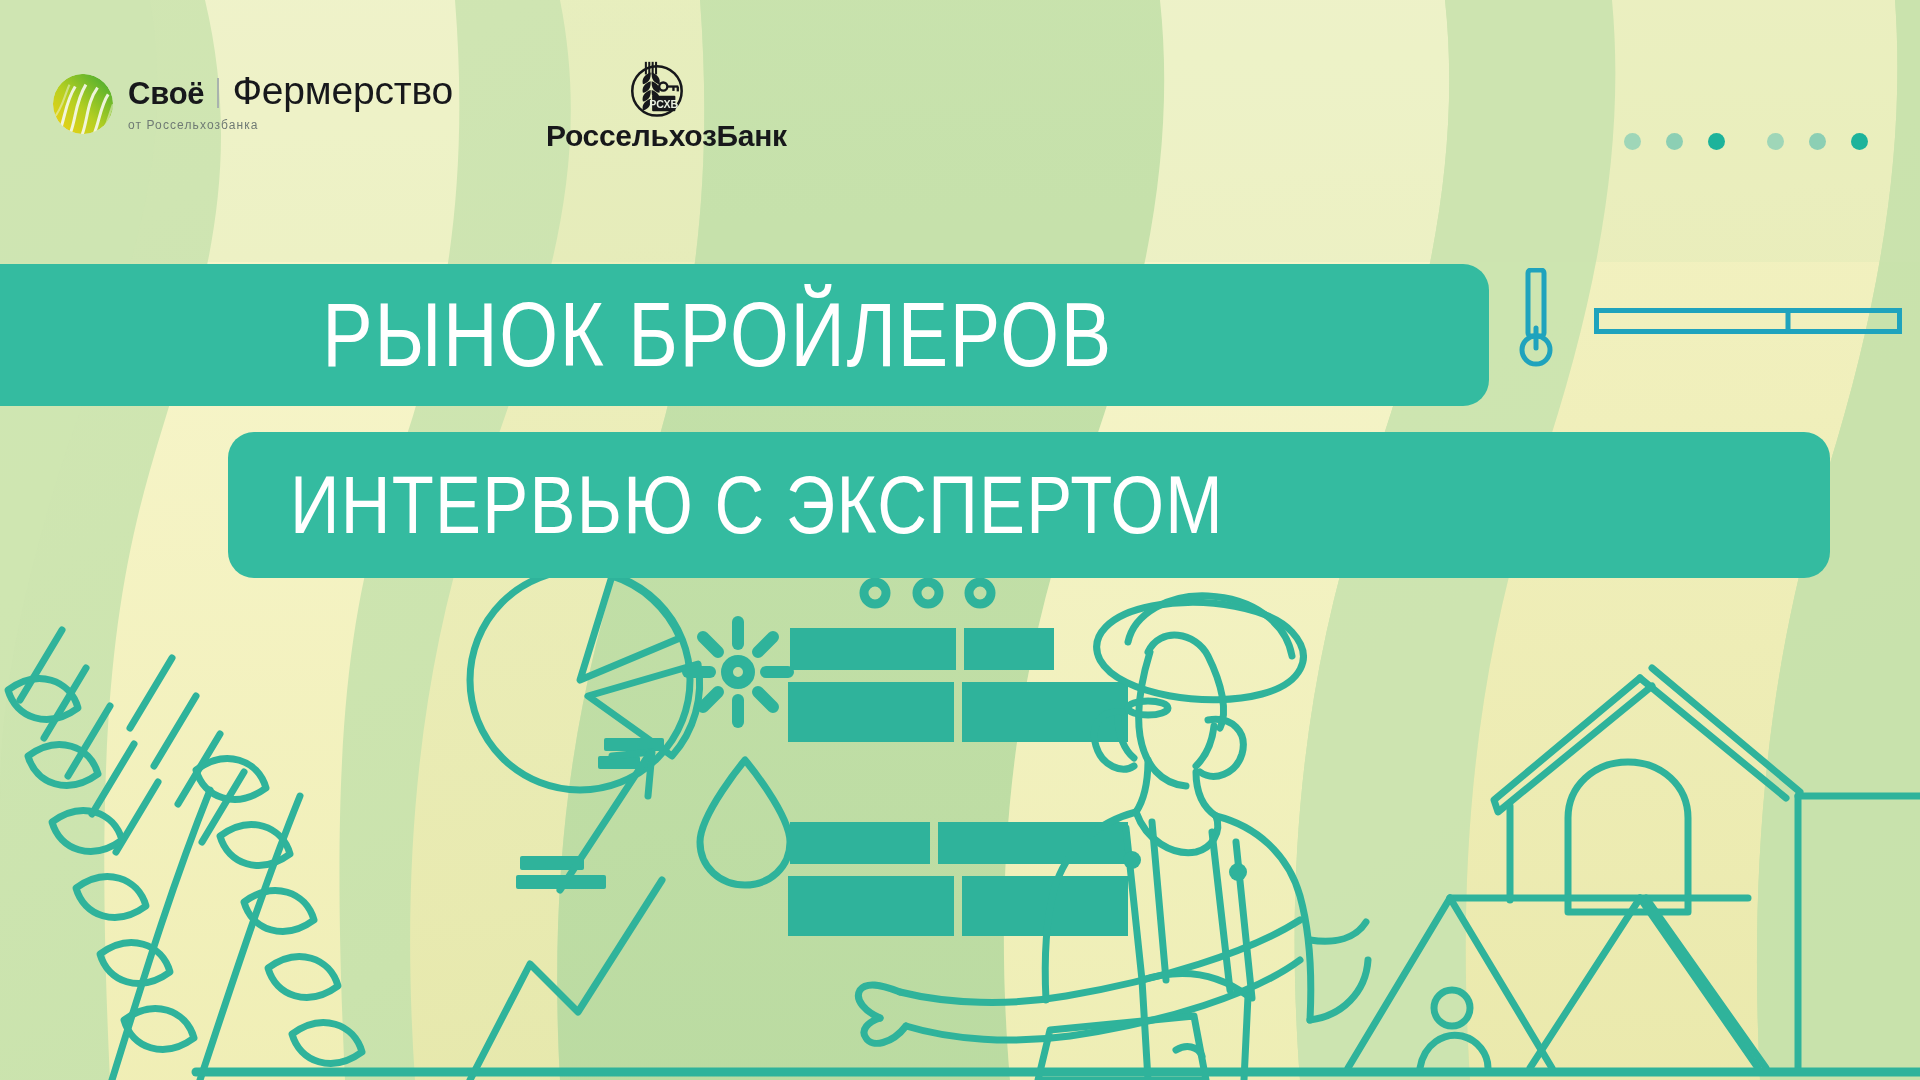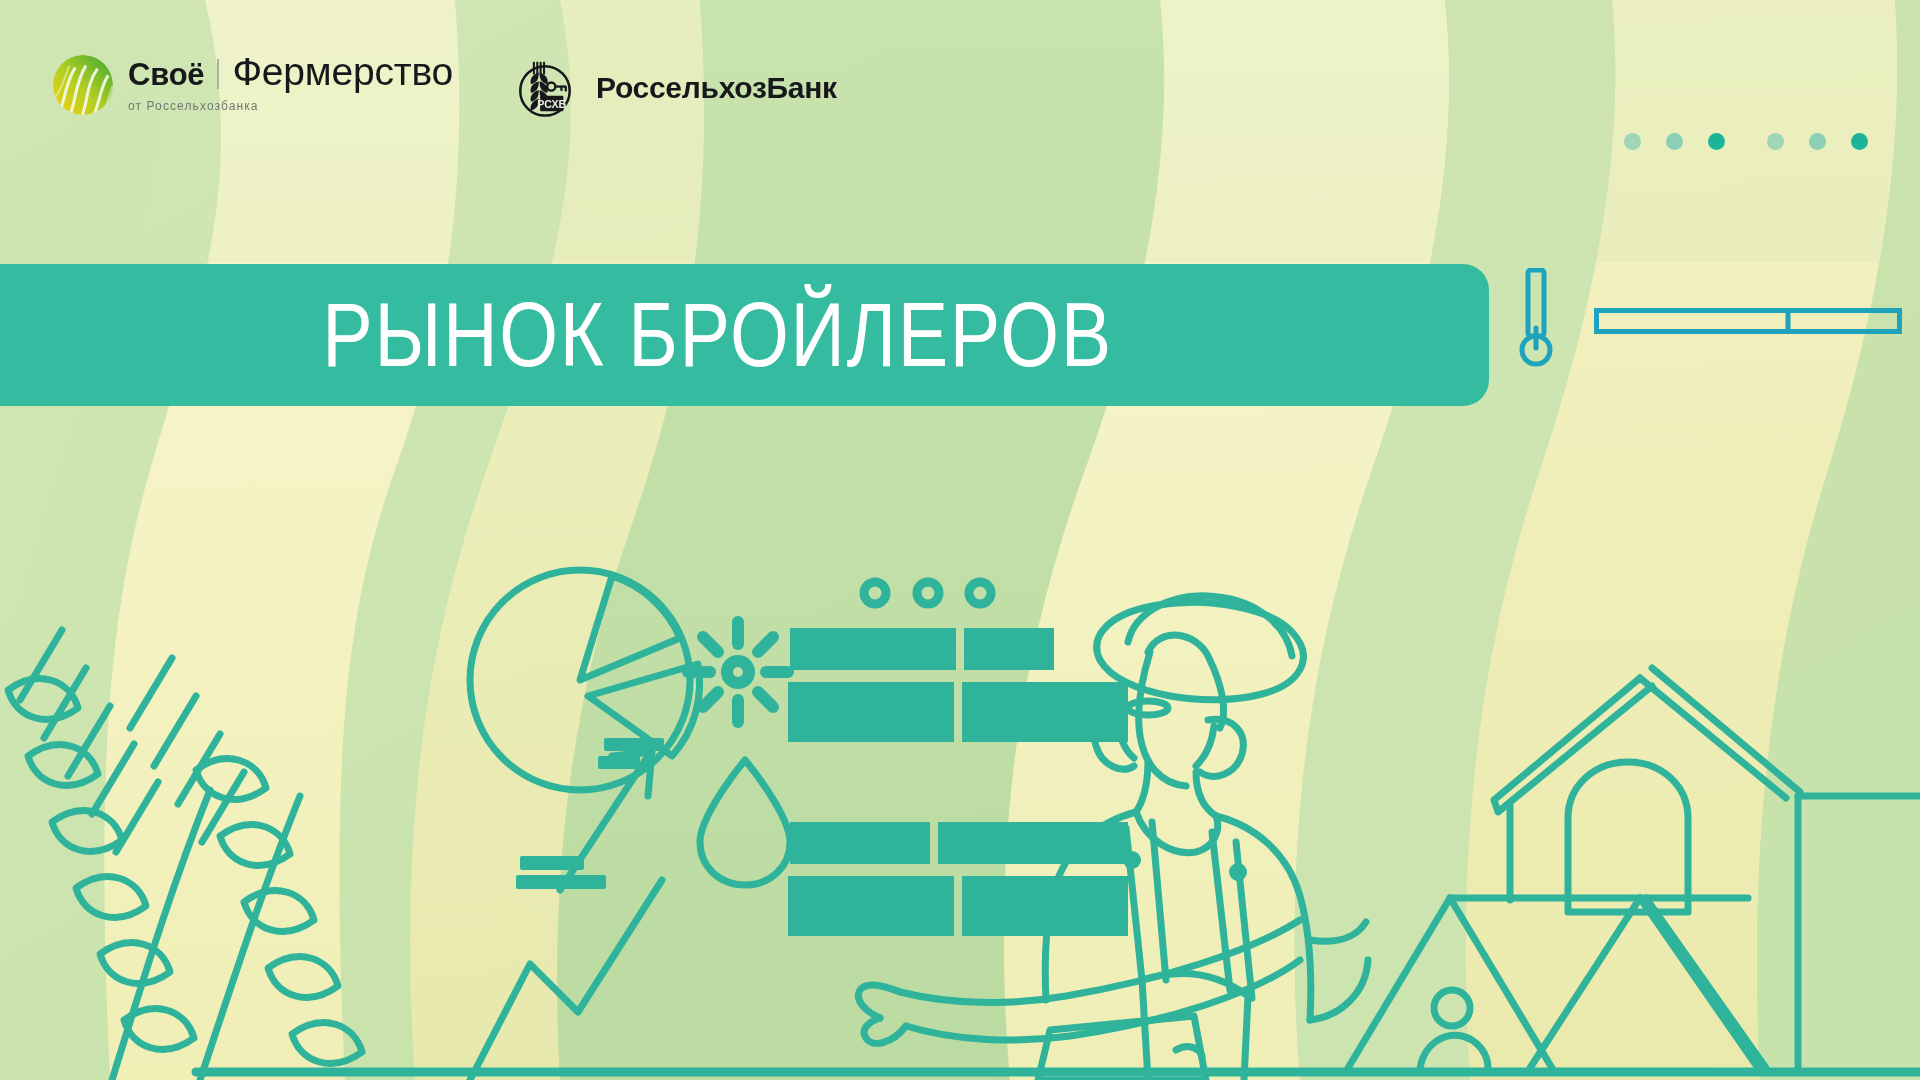--- a/index.html
+++ b/index.html
@@ -8,31 +8,31 @@
     font-family:"Liberation Sans", sans-serif;
     background:#cfe4b0;
     position:relative;
   }
   #stage{position:absolute;inset:0;width:1920px;height:1080px;overflow:hidden;}
 
   
   .bg-svg{position:absolute;inset:0;width:1920px;height:1080px;display:block;}
 
   
-  .logo-row{position:absolute;left:52px;top:52px;display:flex;align-items:flex-start;gap:4px;z-index:40;}
+  .logo-row{position:absolute;left:52px;top:52px;display:flex;align-items:center;gap:16px;z-index:40;}
   .svoe-block{display:flex;align-items:flex-start;}
   .svoe-mark{width:62px;height:62px;flex:0 0 62px;margin-top:2px;}
   .svoe-texts{margin-left:14px;display:flex;flex-direction:column;}
   .svoe-line1{display:flex;align-items:baseline;}
   .svoe-strong{font-size:31px;font-weight:bold;color:#17181b;letter-spacing:-0.2px;line-height:1;}
   .svoe-div{display:inline-block;width:2px;height:30px;background:#a9b3ae;margin:0 13px;transform:translateY(4px);}
   .svoe-light{font-size:39px;font-weight:400;color:#17181b;letter-spacing:-0.2px;line-height:1;}
   .svoe-sub{margin-top:8px;font-size:12px;color:#6f7a74;letter-spacing:1.1px;font-weight:500;}
 
-  .rshb-block{display:flex;align-items:center;margin-left:56px;margin-top:5px;}
+  .rshb-block{display:flex;align-items:center;margin-left:56px;margin-top:5px;flex-direction:column;}
   .rshb-mark{width:62px;height:62px;flex:0 0 62px;}
   .rshb-name{margin-left:21px;font-size:30px;font-weight:bold;color:#17181b;letter-spacing:-0.3px;white-space:nowrap;}
 
   
   .dots-tr{position:absolute;right:52px;top:133px;display:flex;align-items:center;gap:0;z-index:40;}
   .dot{width:17px;height:17px;border-radius:50%;display:block;}
   .dot-gap-s{width:25px;}
   .dot-gap-l{width:42px;}
 
   
@@ -206,20 +206,23 @@
 
   <svg class="ruler" viewBox="0 0 308 26">
     <rect x="2.5" y="2.5" width="303" height="21" fill="none" stroke="#1fa3bd" stroke-width="5"></rect>
     <path d="M 194 2.5 L 194 23.5" stroke="#1fa3bd" stroke-width="5"></path>
   </svg>
 
   <div class="banner" id="banner-main">
     <span class="banner-text" id="title-main">РЫНОК БРОЙЛЕРОВ</span>
   </div>
 
+  <div class="banner" id="banner-sub">
+    <span class="banner-text" id="title-sub">ИНТЕРВЬЮ С ЭКСПЕРТОМ</span>
+  </div>
 
   <svg class="art" viewBox="0 0 1920 520">
     <g fill="none" stroke="#2fb39b" stroke-width="7" stroke-linecap="round" stroke-linejoin="round">
 
       <g>
 
         <path d="M 20 140 L 62 70"></path>
           <path d="M 44 178 L 86 108"></path>
         <path d="M 68 216 L 110 146"></path>
           <path d="M 92 254 L 134 184"></path>

